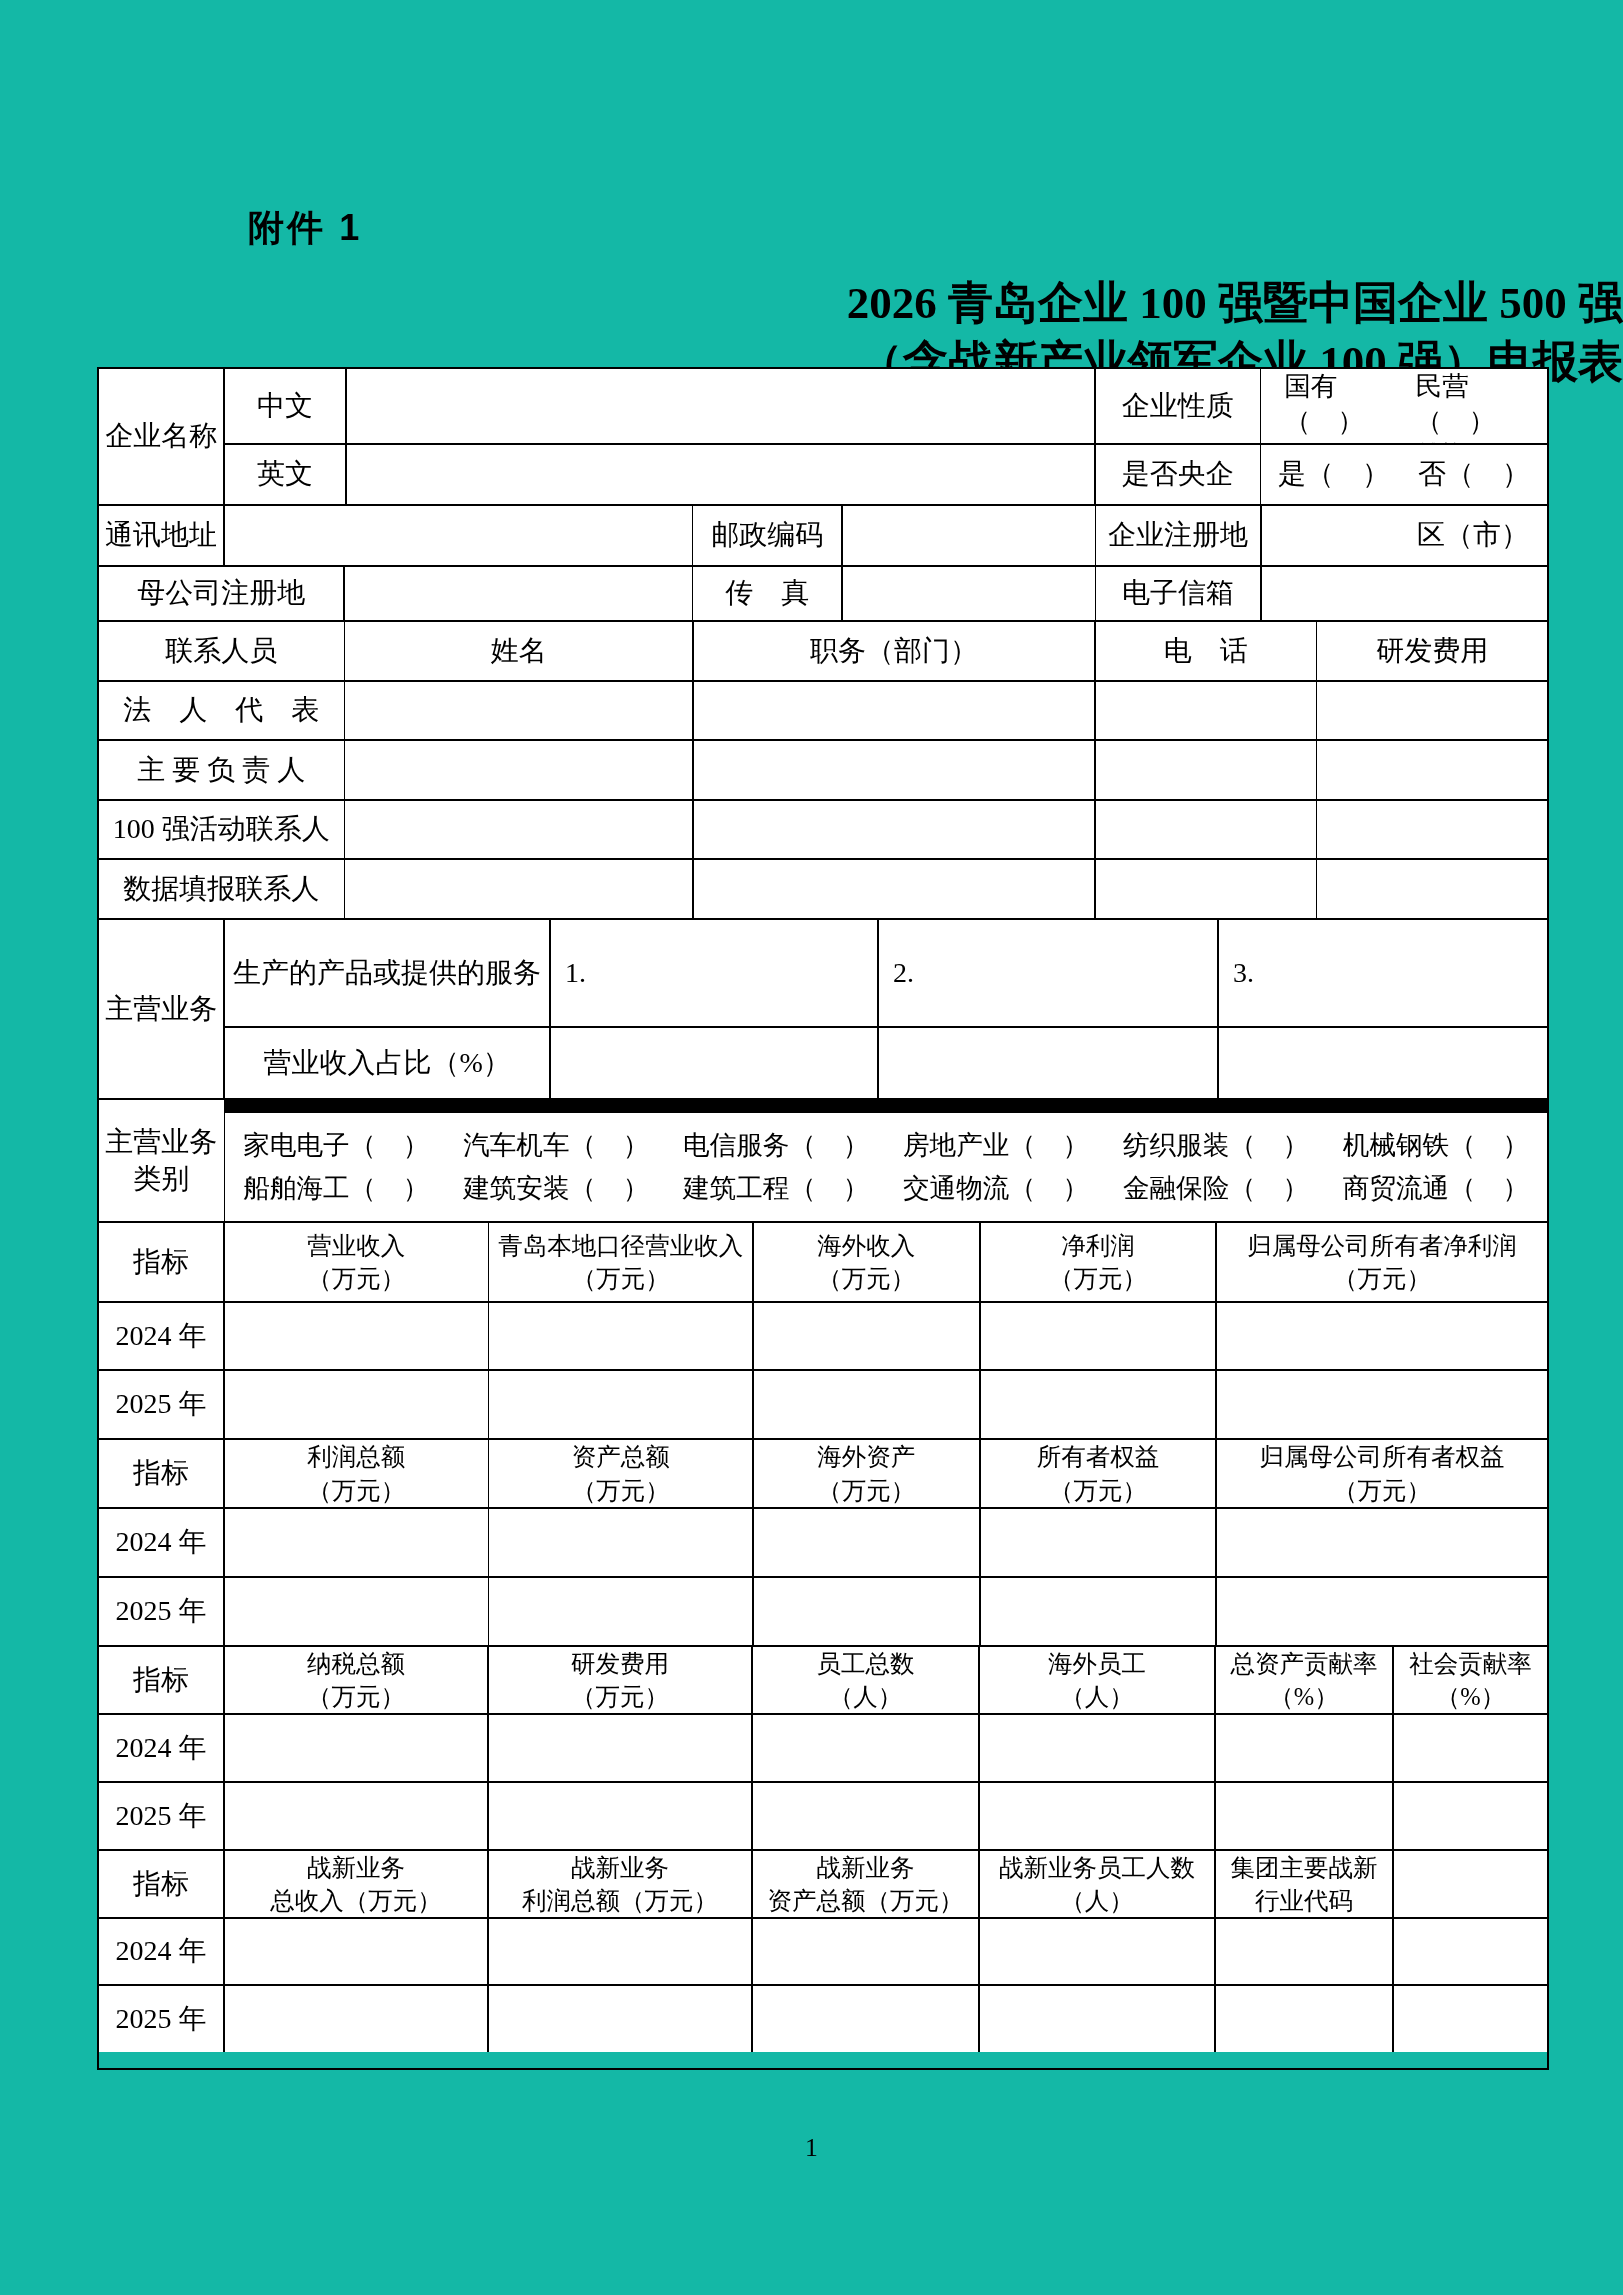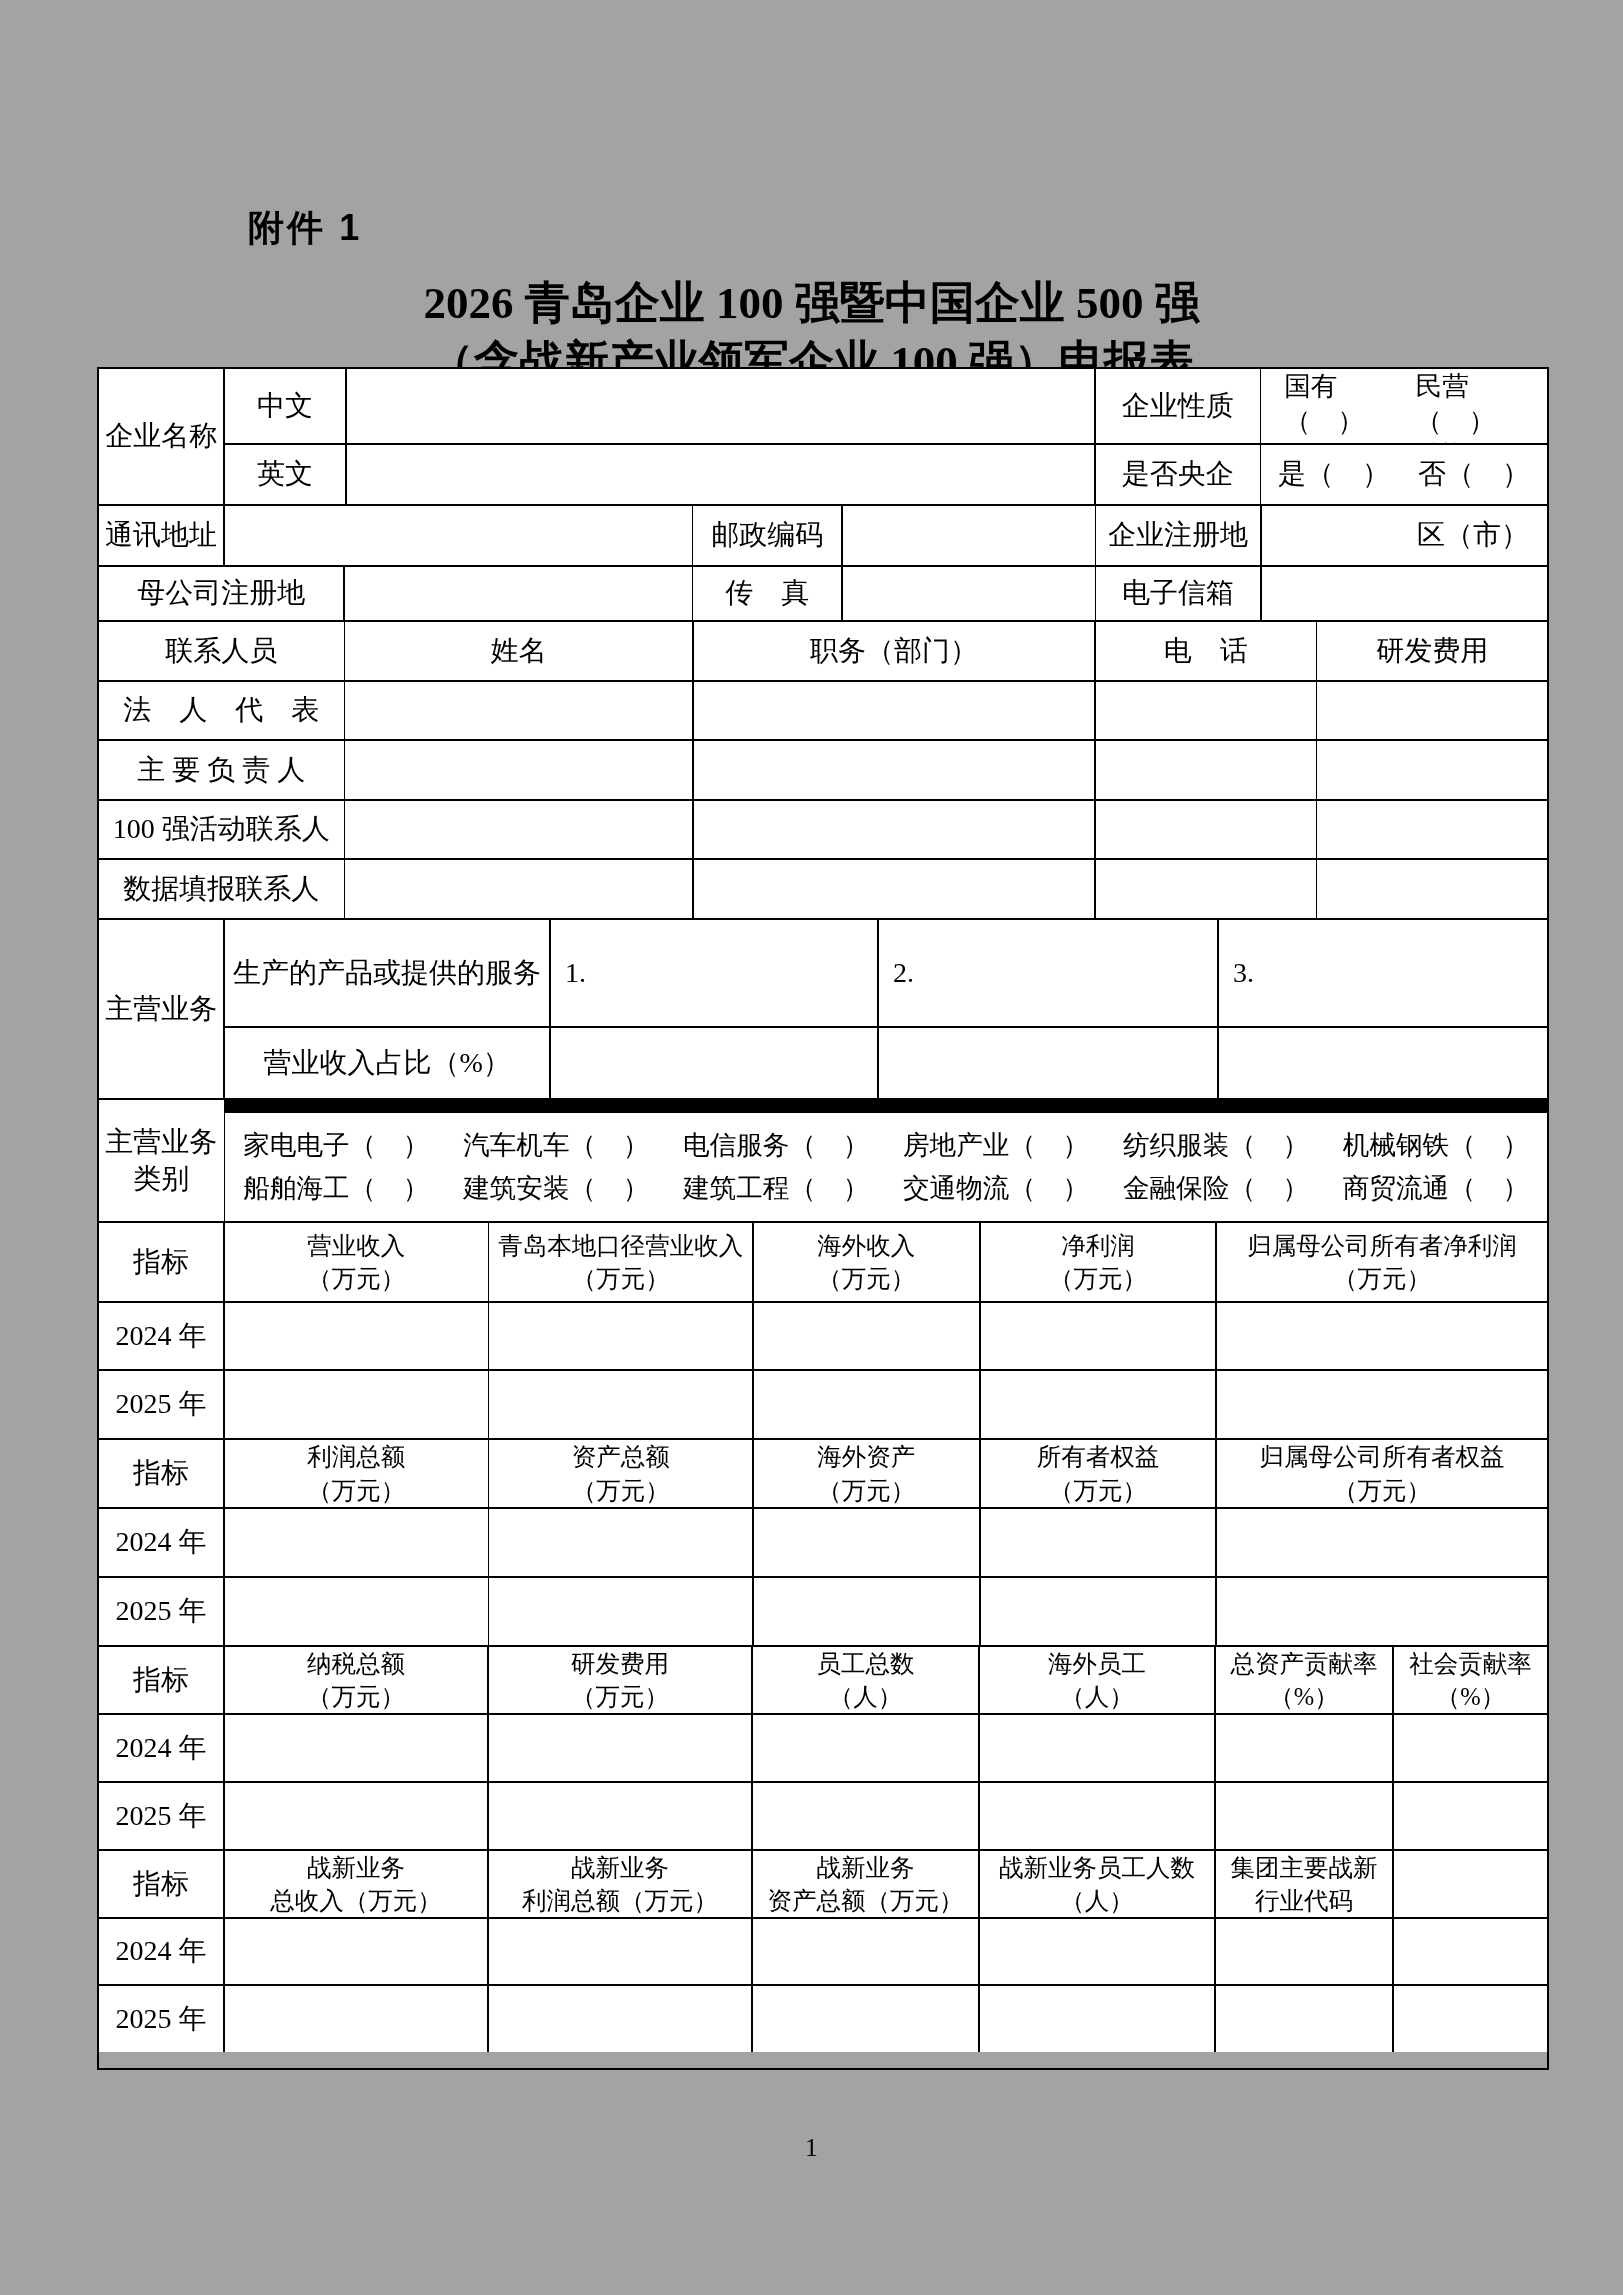--- a/index.html
+++ b/index.html
@@ -2,30 +2,30 @@
 <html style="font-size:8.2px"><head>
 <meta charset="utf-8">
 <style>
   html, body {
     margin: 0; padding: 0;
     background: #ffffff;
     width: 1623px; height: 2295px;
     font-family: "Liberation Serif", "DejaVu Serif", serif;
     color: #000;
   }
-  .page { position: relative; width: 1623px; height: 2295px; background: #a3a3a3; overflow: hidden; }
+  .page { position: relative; width: 1623px; height: 2295px; background: #14b8a6; overflow: hidden; }
 
   .attachment {
     position: absolute; left: 248px; top: 204px;
     font-family: "Liberation Sans", "DejaVu Sans", sans-serif;
     font-weight: bold; font-size: 36px; letter-spacing: 3.1px;
   }
   .titleblock {
     position: absolute; left: 0; top: 274px; width: 100%;
-    text-align: center; font-weight: bold; font-size: 45px; line-height: 1.32;
+    text-align: right; font-weight: bold; font-size: 45px; line-height: 1.32;
   }
 
   
   .ftable {
     position: absolute; left: 97px; top: 367px;
     width: 1452px; height: 1703px;
     border: 2.6px solid #000; box-sizing: border-box;
     font-size: 28px; line-height: 1.3;
   }
   .sec {

